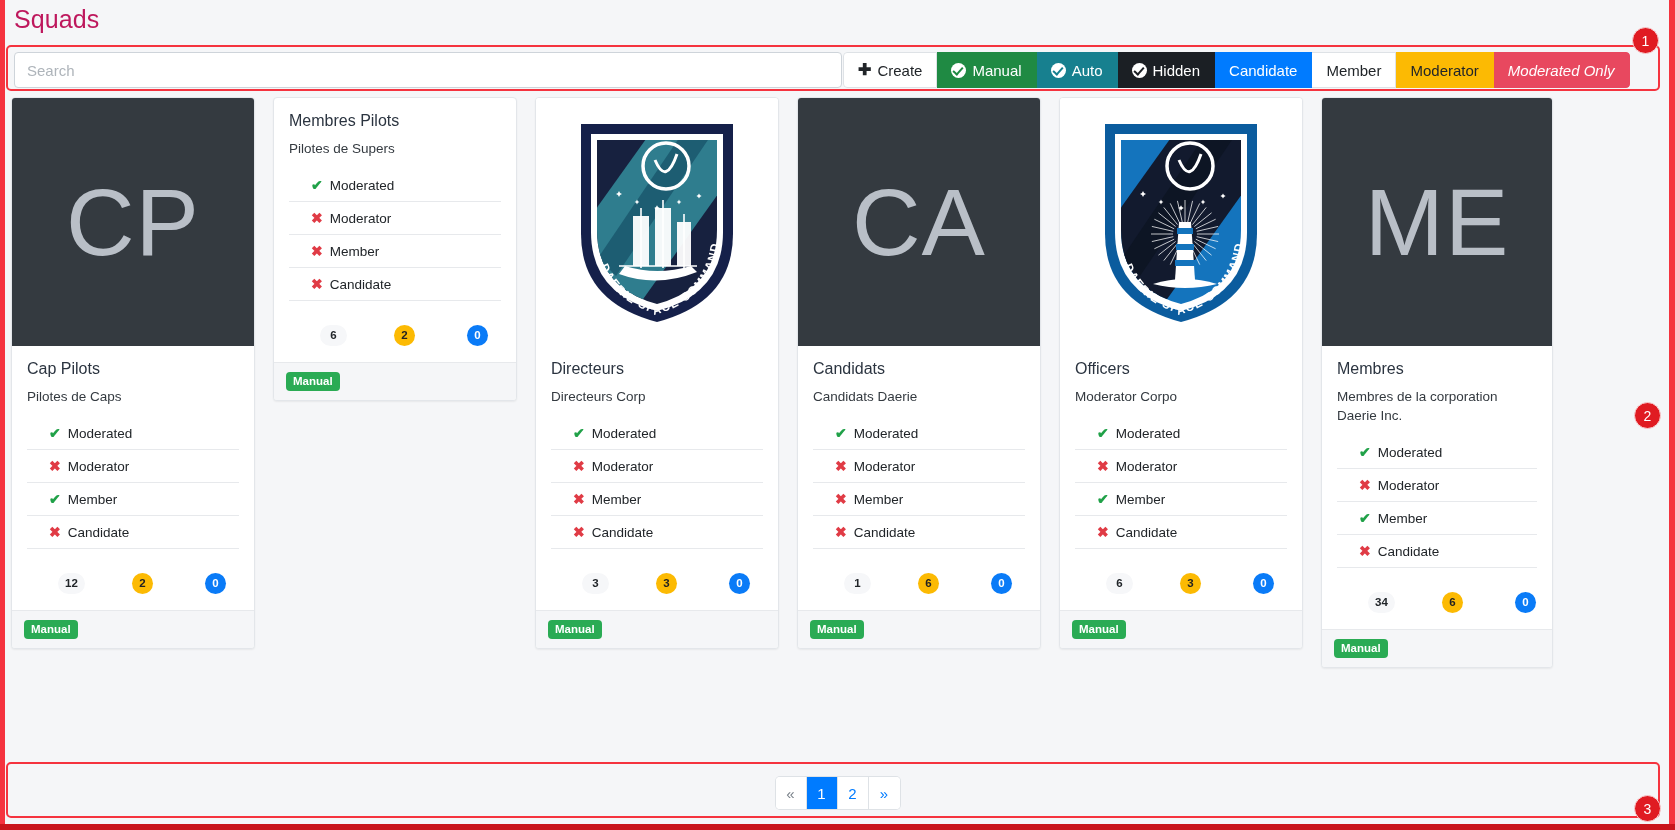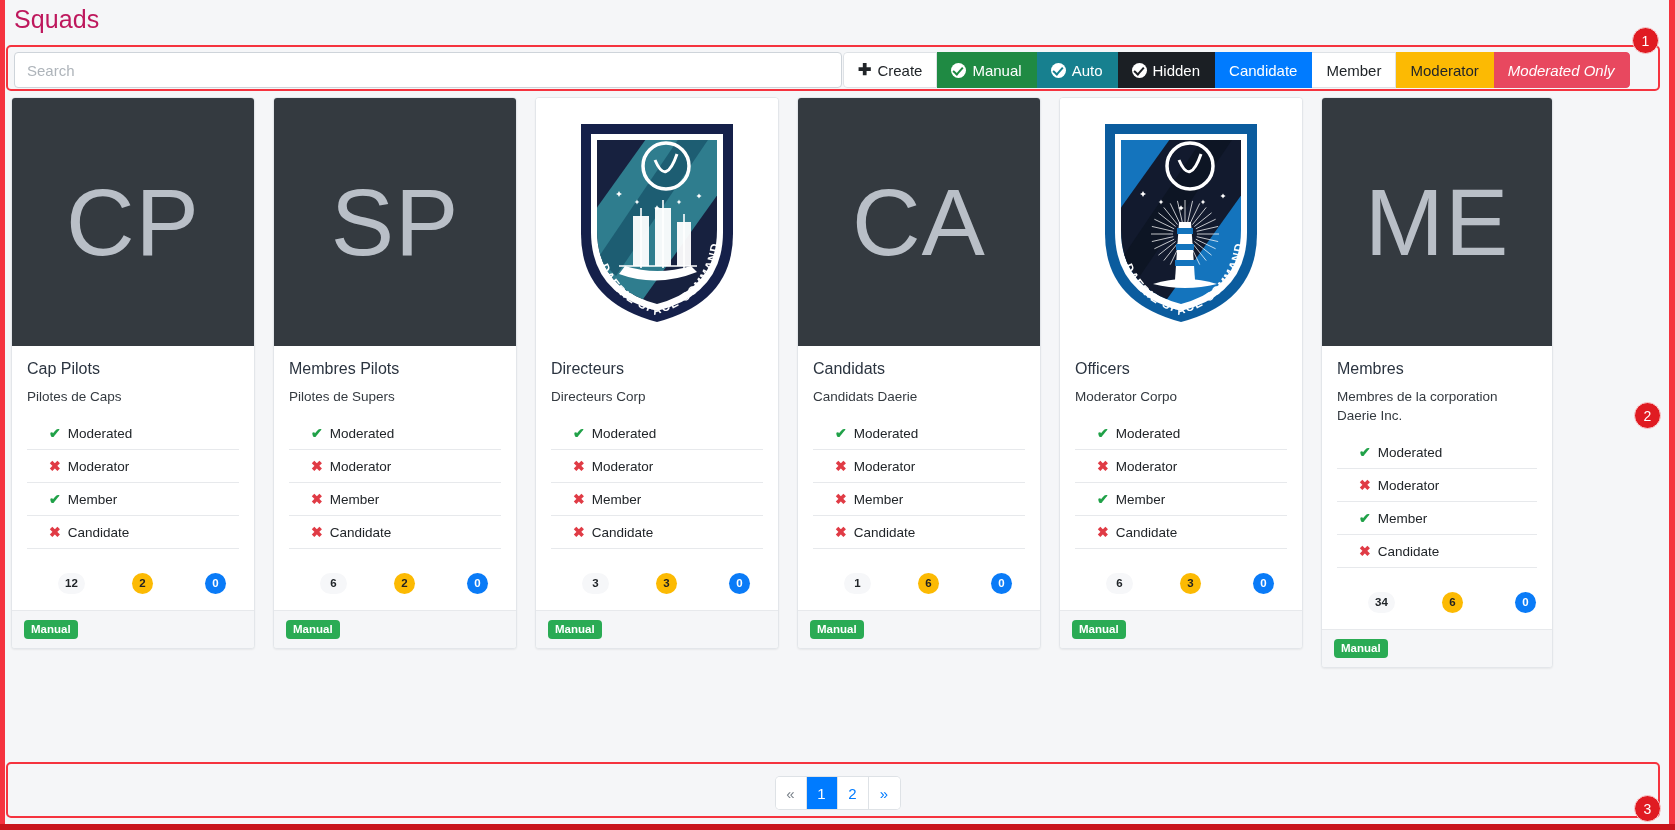--- a/index.html
+++ b/index.html
@@ -347,23 +347,20 @@
             <span class="pill c1">12</span>
             <span class="pill c2">2</span>
             <span class="pill c3">0</span>
           </div>
         </div>
         <div class="card-footer">
           <span class="badge-manual">Manual</span>
         </div>
       </div>
       <div class="card">
-        <div class="card-media">
-          <div class="initials">SP</div>
-        </div>
         <div class="card-body">
           <div class="card-title">Membres Pilots</div>
           <div class="card-sub">Pilotes de Supers</div>
           <ul class="flag-list">
             <li class="flag-item">
               <span class="mark ok">✔</span>
               <span>Moderated</span>
             </li>
             <li class="flag-item">
               <span class="mark no">✖</span>

